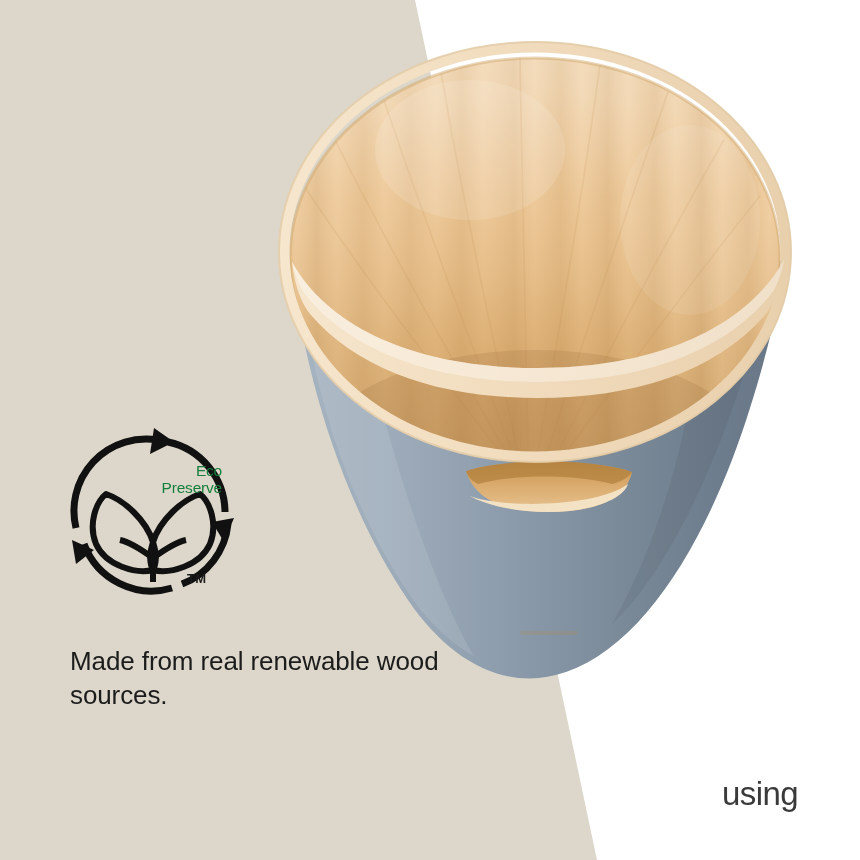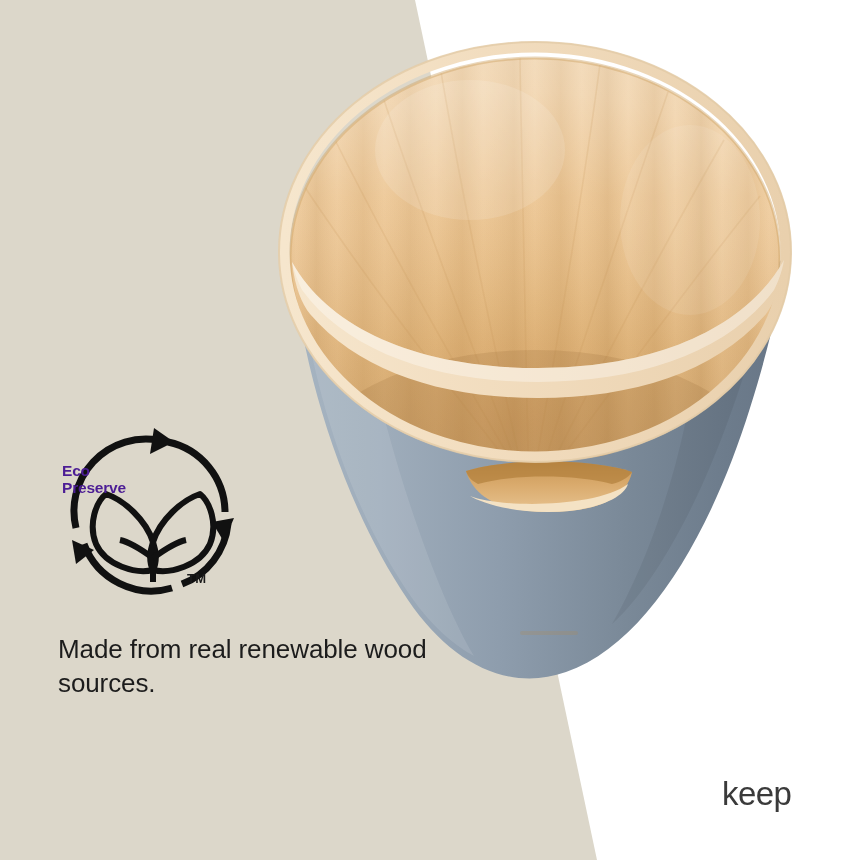--- a/index.html
+++ b/index.html
@@ -47,46 +47,46 @@
     top: 424px;
     width: 182px;
     height: 182px;
   }
   .eco-badge svg { display: block; }
   .eco-text {
     position: absolute;
     left: 0;
     top: 38px;
     width: 160px;
-    text-align: left;
+    text-align: right;
     font-size: 15.5px;
-    font-weight: bold;
+    font-weight: normal;
     line-height: 17px;
     letter-spacing: -0.2px;
-    color: #4c1d95;
+    color: #15803d;
   }
   .eco-tm {
     position: absolute;
     left: 125px;
     top: 147px;
     font-size: 13px;
     font-weight: bold;
     color: #1a1a1a;
     letter-spacing: 0.3px;
   }
 
   
   .copy {
     position: absolute;
     left: 58px;
     top: 632px;
     width: 420px;
   }
   .copy p {
-    margin: 0;
+    margin: 12px;
     font-size: 26px;
     line-height: 34px;
     color: #1c1c1c;
     font-weight: 400;
     letter-spacing: -0.1px;
   }
   .copy p + p { margin-top: 22px; }
 
   
   .brand {
@@ -333,15 +333,15 @@
       <div>Eco</div>
       <div>Preserve</div>
     </div>
     <div class="eco-tm">TM</div>
   </div>
 
   <div class="copy">
     <p>Made from real renewable wood sources.</p>
   </div>
 
-  <div class="brand">keep</div>
+  <div class="brand">using</div>
 
 </div>
 
 </body></html>

